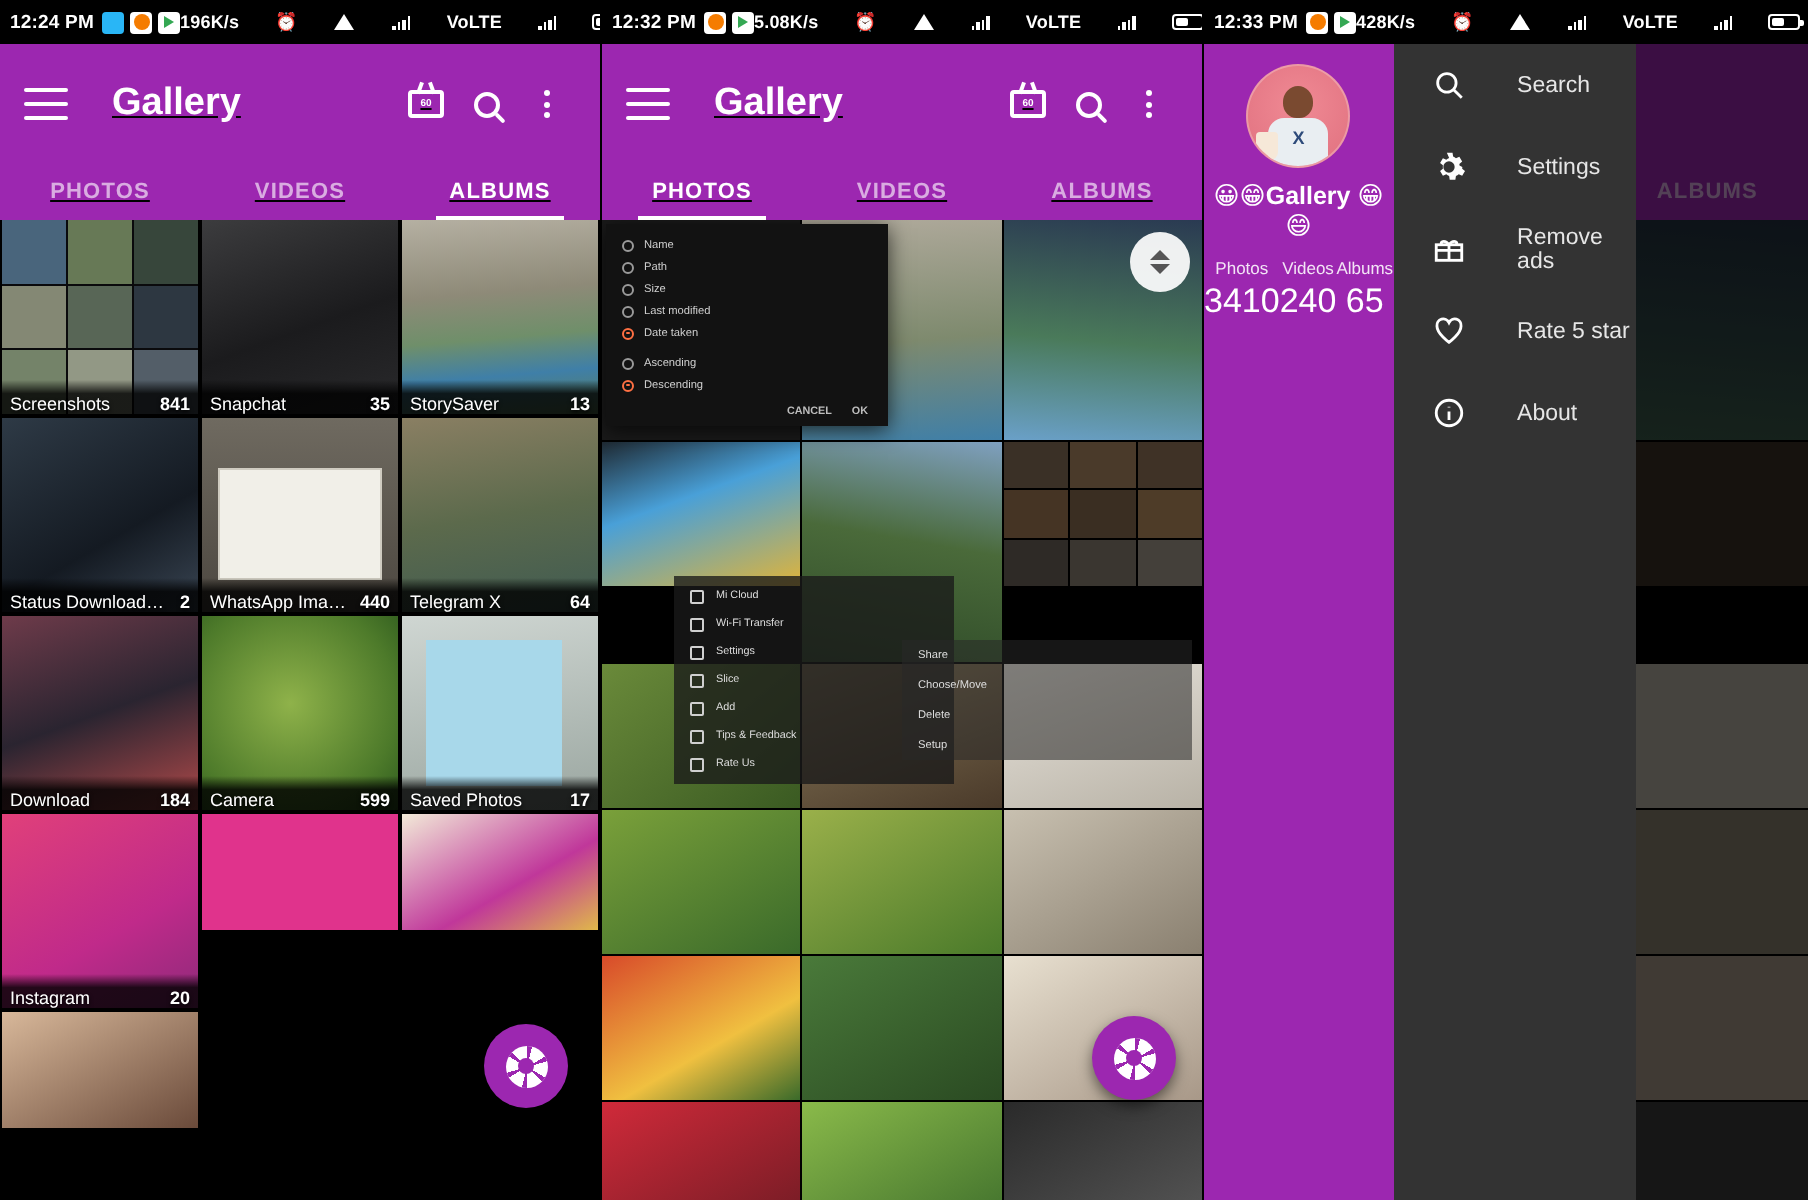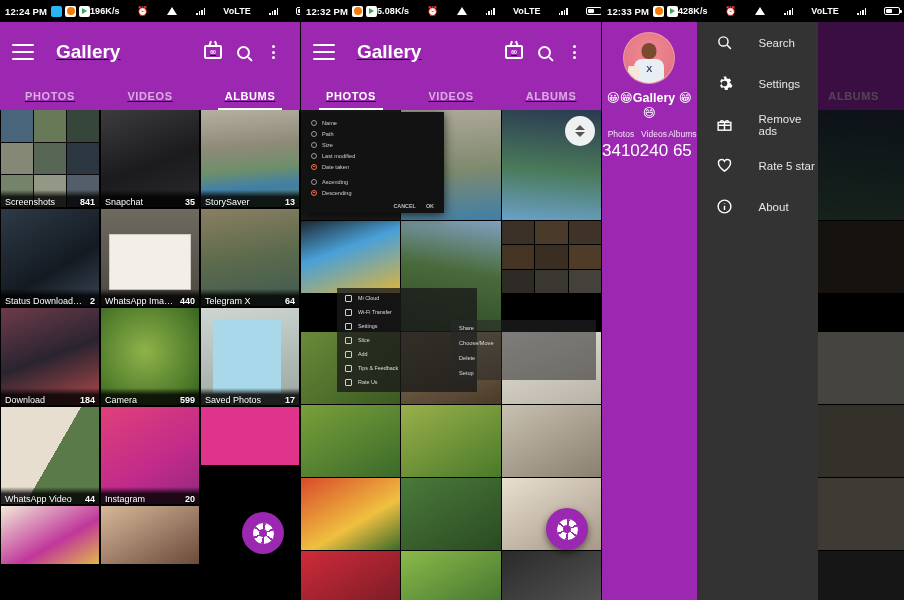--- a/index.html
+++ b/index.html
@@ -314,27 +314,20 @@
       <div class="album">
         <div class="art" style="background:linear-gradient(170deg,#cfd6d2,#9aa6a0)">
           <div style="position:absolute;left:12%;top:12%;width:70%;height:76%;background:#a8d8ea"></div>
         </div>
         <div class="cap">
           <span class="nm">Saved Photos</span>
           <span class="ct">17</span>
         </div>
       </div>
       <div class="album">
-        <div class="art" style="background:linear-gradient(120deg,#e8ded0 0 52%,#5a7a4a 52% 100%)"></div>
-        <div class="cap">
-          <span class="nm">WhatsApp Video</span>
-          <span class="ct">44</span>
-        </div>
-      </div>
-      <div class="album">
         <div class="art" style="background:linear-gradient(150deg,#e0407a,#c02a8a 60%,#8e2a7a)"></div>
         <div class="cap">
           <span class="nm">Instagram</span>
           <span class="ct">20</span>
         </div>
       </div>
 
       <div class="album" style="height:58px">
         <div class="art" style="background:#e0338c"></div>
       </div>

